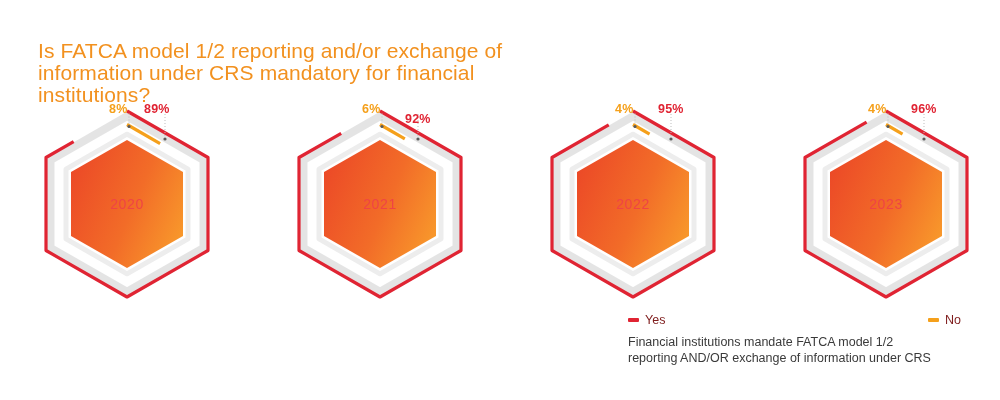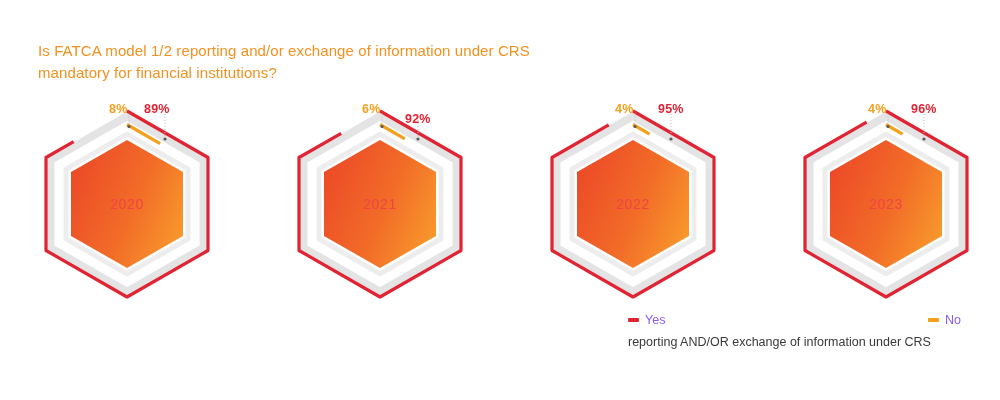--- a/index.html
+++ b/index.html
@@ -9,21 +9,21 @@
     font-family:"Liberation Sans", sans-serif;
     overflow:hidden;
     position:relative;
   }
   #stage{position:absolute;left:0;top:0;width:1000px;height:400px;}
 
   .title{
     position:absolute;
     left:38px; top:40px;
     width:540px;
-    font-size:15px;
+    font-size:21px;
     line-height:22px;
     font-weight:400;
     color:#f2911f;
     letter-spacing:0.1px;
   }
 
   .hex-group{position:absolute;top:96px;width:250px;height:210px;}
 
   .hex-svg{position:absolute;left:0;top:0;}
 
@@ -56,21 +56,21 @@
   .legend-row{position:relative;height:17px;}
   .legend-item{position:absolute;top:0;display:flex;align-items:center;gap:6px;}
   .legend-item.yes{left:0;}
   .legend-item.no{left:300px;}
   .legend-dash{
     width:11px;height:4px;border-radius:1px;display:inline-block;
   }
   .legend-dash.red{background:#e02433;}
   .legend-dash.orange{background:#f5a01b;}
   .legend-text{
-    font-size:12.5px;color:#8b5cf6;line-height:1;
+    font-size:12.5px;color:#7f1d1d;line-height:1;
   }
   .legend-desc{
     position:absolute;
     left:0; top:20px;
     font-size:12.5px;
     line-height:16px;
     color:#3a3a3a;
     width:372px;
   }
   .legend-desc span{display:block;}
@@ -189,17 +189,18 @@
       <div class="legend-item yes">
         <span class="legend-dash red"></span>
         <span class="legend-text">Yes</span>
       </div>
       <div class="legend-item no">
         <span class="legend-dash orange"></span>
         <span class="legend-text">No</span>
       </div>
     </div>
     <div class="legend-desc">
+      <span>Financial institutions mandate FATCA model 1/2</span>
       <span>reporting AND/OR exchange of information under CRS</span>
     </div>
   </div>
 
 </div>
 
 </body></html>

